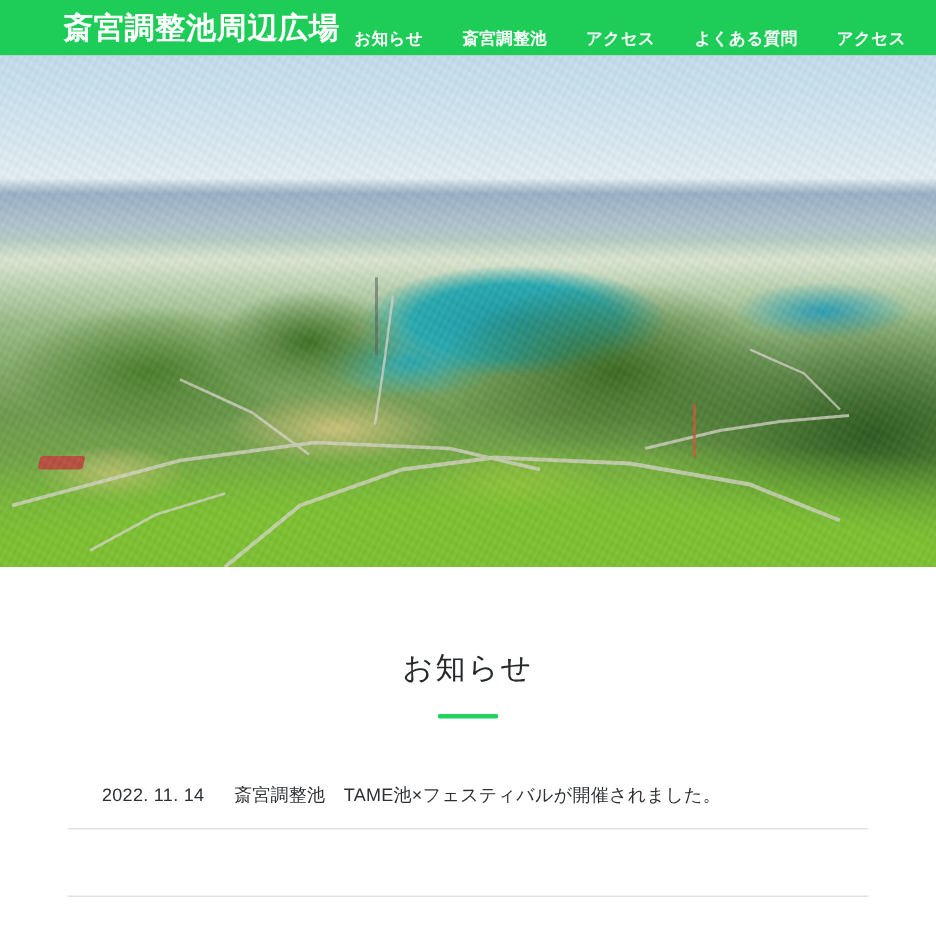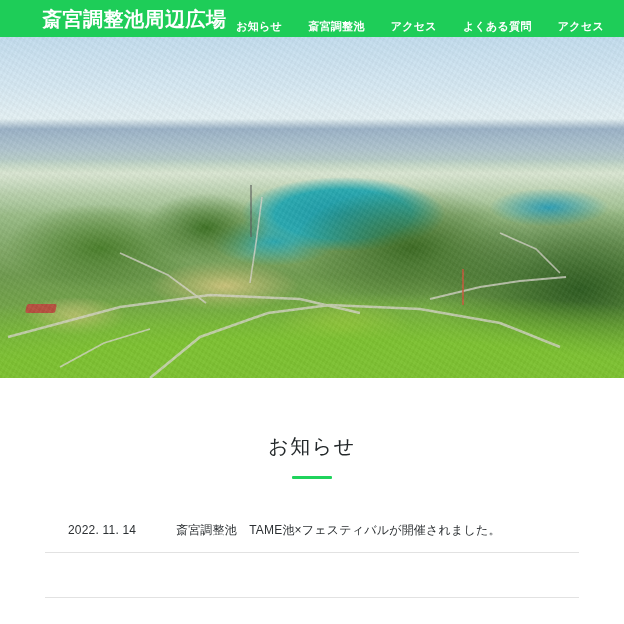--- a/index.html
+++ b/index.html
@@ -196,21 +196,20 @@
   .news-date {
     letter-spacing: 0.2px;
     text-align: right;
   }
   .news-gap {
     display: inline-block;
     width: 13px;
   }
   .news-text {
     letter-spacing: 0.2px;
-    margin-left: 20px;
   }
 </style>
 </head>
 <body>
 
 <header class="site-header">
   <a class="brand" href="#">斎宮調整池周辺広場</a>
   <nav class="main-nav">
     <a class="nav-link" href="#">お知らせ</a>
     <a class="nav-link" href="#">斎宮調整池</a>

